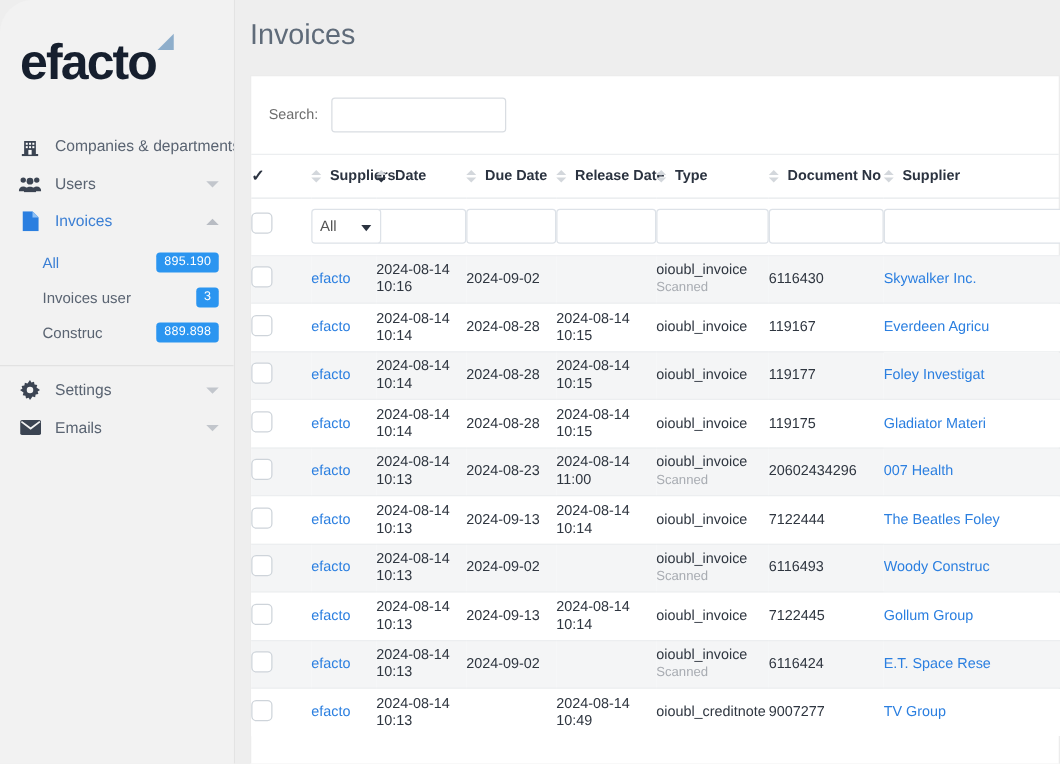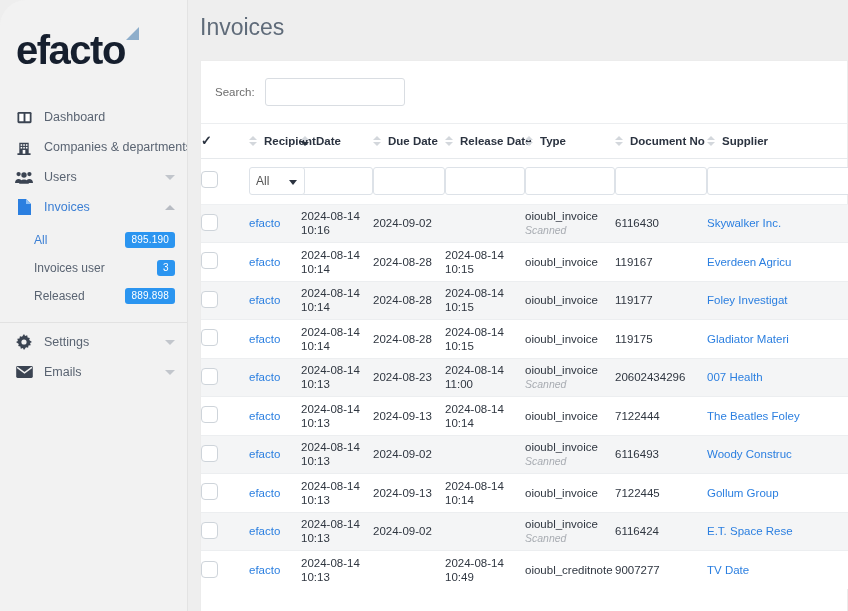--- a/index.html
+++ b/index.html
@@ -178,49 +178,39 @@
 
   tbody.body tr { height: 38.5px; }
   tbody.body tr.odd td { background: #f4f5f6; }
   tbody.body tr.even td { background: #ffffff; }
   tbody.body td {
     font-size: 11.5px; color: #2f3640;
     border-top: 1px solid #eceef0;
   }
   .lnk { color: #2b7fe0; cursor: pointer; }
   .dt { line-height: 14px; }
-  .scanned { font-size: 10.5px; color: #a8acb2; font-style: italic; }
+  .scanned { font-size: 10.5px; color: #a8acb2; }
   .nowrap { white-space: nowrap; overflow: hidden; }
 </style>
 </head>
 <body>
 
 <div id="app">
 
   <aside id="sidebar">
 
     <div class="logo-wrap">
       <div class="logo">
         <span class="logo-text">efacto</span>
         <span class="logo-tri"></span>
       </div>
     </div>
 
     <nav class="nav">
 
-      <div class="nav-item">
-        <span class="ico">
-          <svg width="15" height="15" viewBox="0 0 16 16">
-              <rect x="0.5" y="2" width="15" height="12" rx="1.5" fill="#3b4452"></rect>
-              <rect x="2.4" y="4" width="4.6" height="8" fill="#fff"></rect>
-              <rect x="9" y="4" width="4.6" height="8" fill="#fff"></rect>
-            </svg>
-        </span>
-        <span class="lbl">Dashboard</span>
-      </div>
 
       <div class="nav-item">
         <span class="ico">
           <svg width="14" height="15" viewBox="0 0 14 16">
               <path d="M2 3h10v12H2z" fill="#3b4452"></path>
               <path d="M0 14h14v2H0z" fill="#3b4452"></path>
               <g fill="#fff">
                 <rect x="3.4" y="4.5" width="1.7" height="1.7"></rect>
                 <rect x="6.2" y="4.5" width="1.7" height="1.7"></rect>
                 <rect x="9" y="4.5" width="1.7" height="1.7"></rect>
@@ -264,21 +254,21 @@
       <div class="subnav">
         <div class="sub-item active">
           <span class="lbl">All</span>
           <span class="badge">895.190</span>
         </div>
         <div class="sub-item">
           <span class="lbl">Invoices user</span>
           <span class="badge">3</span>
         </div>
         <div class="sub-item">
-          <span class="lbl">Released</span>
+          <span class="lbl">Construc</span>
           <span class="badge">889.898</span>
         </div>
       </div>
 
       <div class="nav-sep"></div>
 
       <div class="nav-item">
         <span class="ico">
           <svg width="16" height="16" viewBox="0 0 16 16">
               <path d="M8 0l1.1 1.9 2.1-.6.4 2.2 2.2.4-.6 2.1L16 8l-1.9 1.1.6 2.1-2.2.4-.4 2.2-2.1-.6L8 16l-1.1-1.9-2.1.6-.4-2.2-2.2-.4.6-2.1L0 8l1.9-1.1-.6-2.1 2.2-.4.4-2.2 2.1.6z" fill="#3b4452"></path>
@@ -329,21 +319,21 @@
           <tr>
             <th class="check-head">
               <span>✓</span>
             </th>
             <th>
               <div class="th-in">
                 <span class="sorter">
                     <i class="up"></i>
                     <i class="dn"></i>
                   </span>
-                <span>Recipient</span>
+                <span>Suppliers</span>
               </div>
             </th>
             <th>
               <div class="th-in">
                 <span class="sorter active">
                     <i class="up"></i>
                     <i class="dn"></i>
                   </span>
                 <span>Date</span>
               </div>
@@ -574,20 +564,20 @@
                 <div class="dt">2024-08-14<br>10:13</div>
               </td>
               <td></td>
               <td>
                 <div class="dt">2024-08-14<br>10:49</div>
               </td>
               <td>
                 <div class="dt">oioubl_creditnote</div>
               </td>
               <td>9007277</td>
-              <td class="nowrap"><span class="lnk">TV Date</span></td>
+              <td class="nowrap"><span class="lnk">TV Group</span></td>
             </tr>
           </tbody>
       </table>
 
     </div>
   </section>
 </div>
 
 </body></html>

